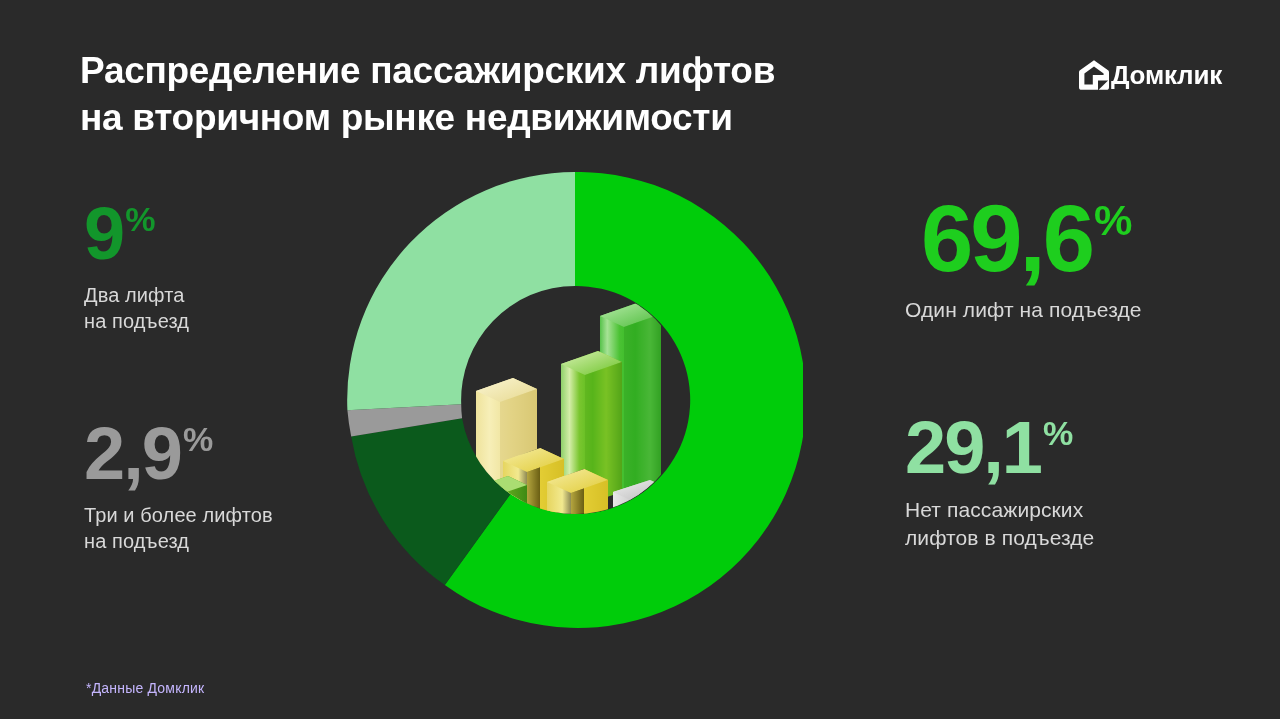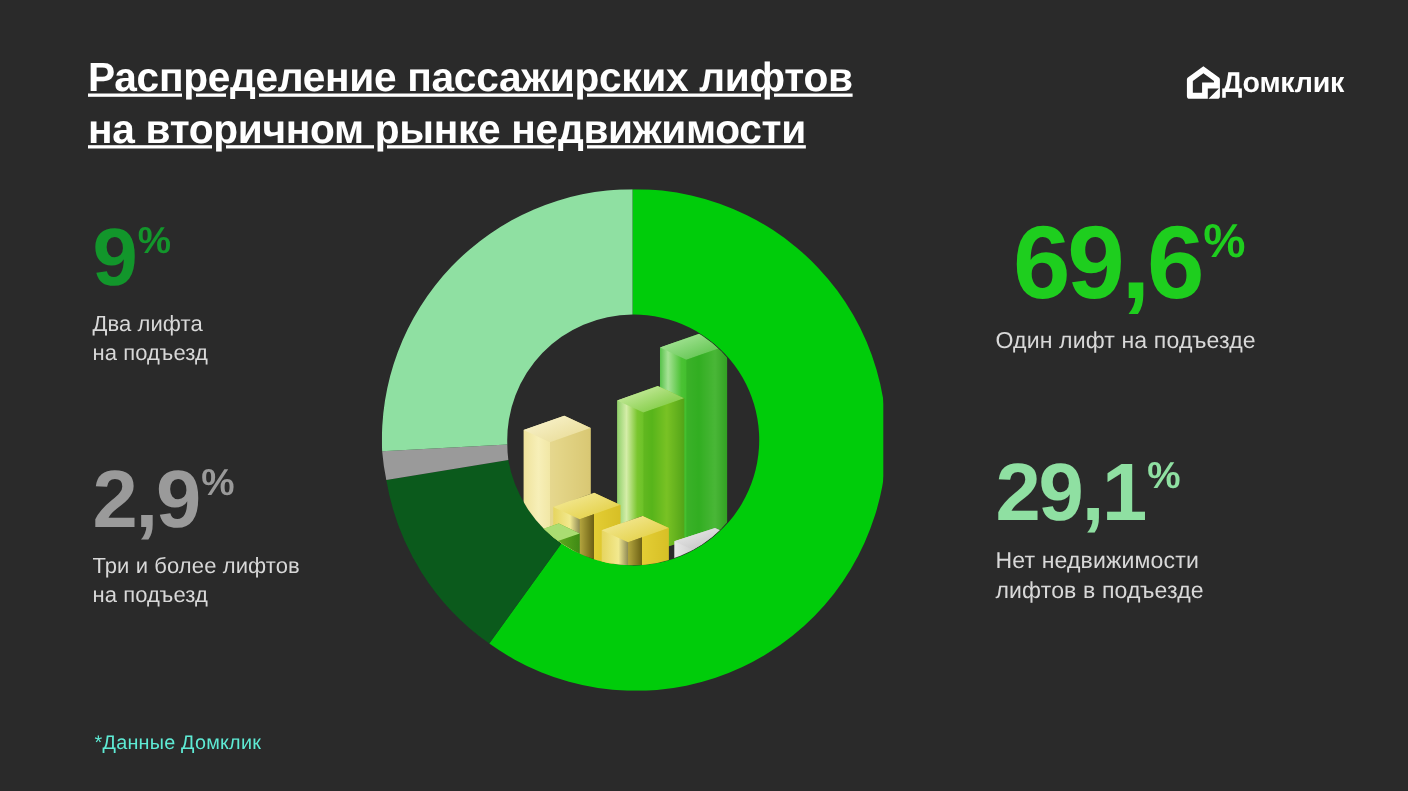--- a/index.html
+++ b/index.html
@@ -22,21 +22,20 @@
     position: absolute;
     left: 80px;
     top: 47px;
     width: 840px;
     color: #ffffff;
     font-size: 37px;
     font-weight: bold;
     line-height: 1.28;
     letter-spacing: -0.3px;
     white-space: pre-line;
-    text-decoration: underline;
   }
 
   .brand {
     position: absolute;
     right: 58px;
     top: 58px;
     display: flex;
     align-items: center;
   }
   .brand-mark {
@@ -109,23 +108,23 @@
     height: 228px;
     border-radius: 50%;
     overflow: hidden;
   }
   .illustration svg { display: block; }
 
   
   .footnote {
     position: absolute;
     left: 86px;
-    bottom: 33px;
-    color: #5eead4;
-    font-size: 18px;
+    bottom: 23px;
+    color: #c4b5fd;
+    font-size: 14px;
     letter-spacing: 0.2px;
   }
 </style>
 </head>
 <body>
 
 <div class="stage">
 
   <div class="title">Распределение пассажирских лифтов
 на вторичном рынке недвижимости</div>
@@ -284,19 +283,19 @@
       <span class="pct">%</span>
     </div>
     <div class="caption">Один лифт на подъезде</div>
   </div>
 
   <div class="stat" id="stat-no-lifts">
     <div class="value">
       <span>29,1</span>
       <span class="pct">%</span>
     </div>
-    <div class="caption">Нет недвижимости
+    <div class="caption">Нет пассажирских
 лифтов в подъезде</div>
   </div>
 
   <div class="footnote">*Данные Домклик</div>
 
 </div>
 
 </body></html>

